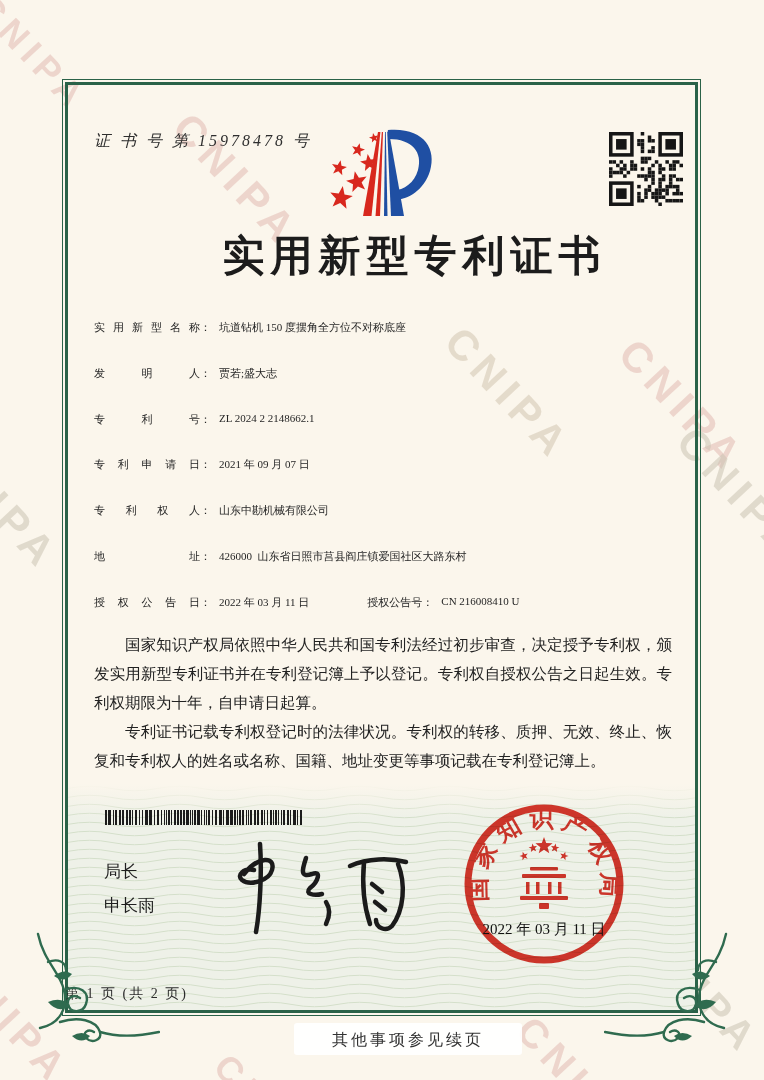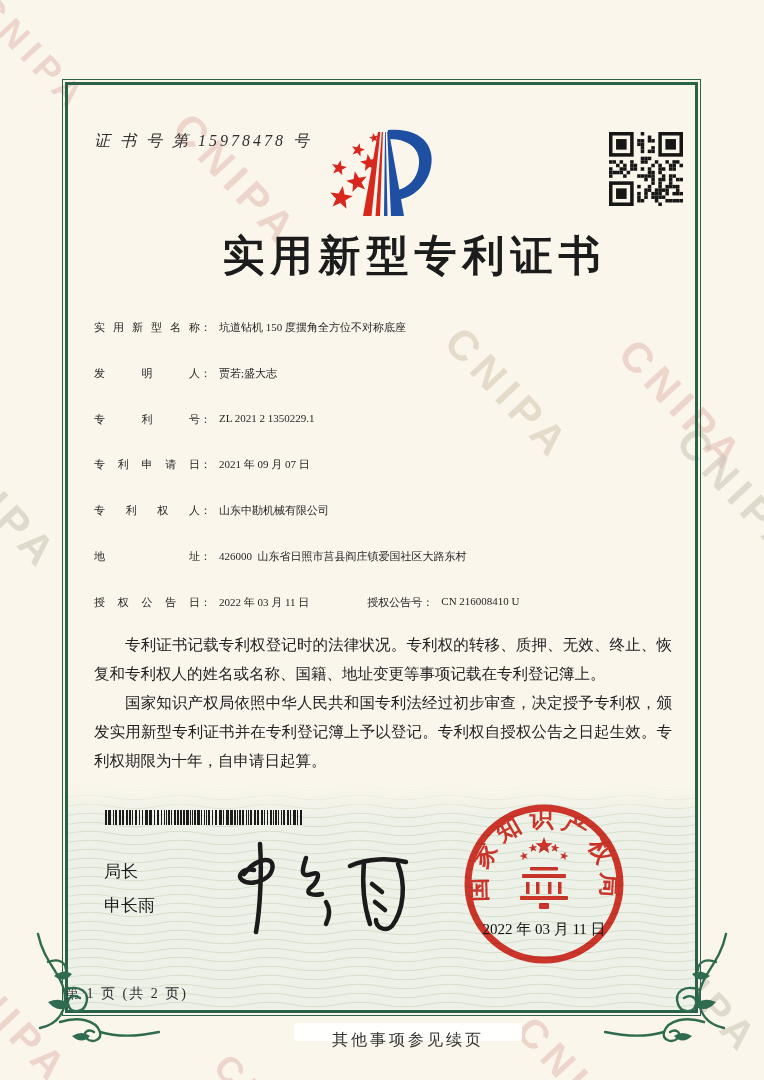--- a/index.html
+++ b/index.html
@@ -60,21 +60,21 @@
   .director-name{position:absolute;left:104px;top:894px;z-index:3;
     font-family:Liberation Serif, serif;font-size:17px;color:#1f1f1f}
   .signature{position:absolute;left:214px;top:832px;width:210px;height:110px;z-index:3}
   .seal{position:absolute;left:460px;top:800px;width:168px;height:168px;z-index:4;
     opacity:.93;mix-blend-mode:multiply}
   .seal-date{position:absolute;left:460px;top:920px;width:168px;z-index:5;
     text-align:center;font-size:15px;color:#111;white-space:pre}
   .page-info{position:absolute;left:65px;top:985px;width:633px;z-index:3;
     text-align:left;font-size:14px;letter-spacing:2px;color:#2b2b2b}
   
-  .cont-box{position:absolute;left:294px;top:1023px;width:228px;height:18px;z-index:3;
+  .cont-box{position:absolute;left:294px;top:1023px;width:228px;height:32px;z-index:3;
     background:rgba(255,255,255,.92);border-radius:3px;
     text-align:center;line-height:34px;font-size:16px;letter-spacing:3px;color:#333}
   
   .flourish{position:absolute;width:132px;height:122px;z-index:3}
   .flourish-left{left:28px;top:932px}
   .flourish-right{left:604px;top:932px;transform:scaleX(-1)}
 </style>
 </head>
 <body>
 
@@ -254,21 +254,21 @@
       <span class="fvalue">坑道钻机 150 度摆角全方位不对称底座</span>
   </div>
   <div class="frow">
     <span class="flabel">发明人</span>
       <span class="colon">：</span>
       <span class="fvalue">贾若;盛大志</span>
   </div>
   <div class="frow">
     <span class="flabel">专利号</span>
       <span class="colon">：</span>
-      <span class="fvalue">ZL 2021 2 1350229.1</span>
+      <span class="fvalue">ZL 2024 2 2148662.1</span>
   </div>
   <div class="frow">
     <span class="flabel">专利申请日</span>
       <span class="colon">：</span>
       <span class="fvalue">2021 年 09 月 07 日</span>
   </div>
   <div class="frow">
     <span class="flabel">专利权人</span>
       <span class="colon">：</span>
       <span class="fvalue">山东中勘机械有限公司</span>
@@ -282,22 +282,22 @@
     <span class="flabel">授权公告日</span>
       <span class="colon">：</span>
       <span class="fvalue">2022 年 03 月 11 日</span>
     <span class="flabel2">授权公告号</span>
       <span class="colon">：</span>
       <span class="fvalue">CN 216008410 U</span>
   </div>
 </div>
 
 <div class="paras">
+  <p>国家知识产权局依照中华人民共和国专利法经过初步审查，决定授予专利权，颁发实用新型专利证书并在专利登记簿上予以登记。专利权自授权公告之日起生效。专利权期限为十年，自申请日起算。</p>
   <p>专利证书记载专利权登记时的法律状况。专利权的转移、质押、无效、终止、恢复和专利权人的姓名或名称、国籍、地址变更等事项记载在专利登记簿上。</p>
-  <p>国家知识产权局依照中华人民共和国专利法经过初步审查，决定授予专利权，颁发实用新型专利证书并在专利登记簿上予以登记。专利权自授权公告之日起生效。专利权期限为十年，自申请日起算。</p>
 </div>
 
 <div class="barcode" id="barcode"><svg width="200" height="15" viewBox="0 0 200 15">
       <rect x="0" y="0" width="2" height="15" fill="#1c1c1c"></rect>
       <rect x="3" y="0" width="3" height="15" fill="#1c1c1c"></rect>
       <rect x="8" y="0" width="1" height="15" fill="#1c1c1c"></rect>
       <rect x="10" y="0" width="2" height="15" fill="#1c1c1c"></rect>
       <rect x="14" y="0" width="2" height="15" fill="#1c1c1c"></rect>
       <rect x="17" y="0" width="2" height="15" fill="#1c1c1c"></rect>
       <rect x="21" y="0" width="2" height="15" fill="#1c1c1c"></rect>

